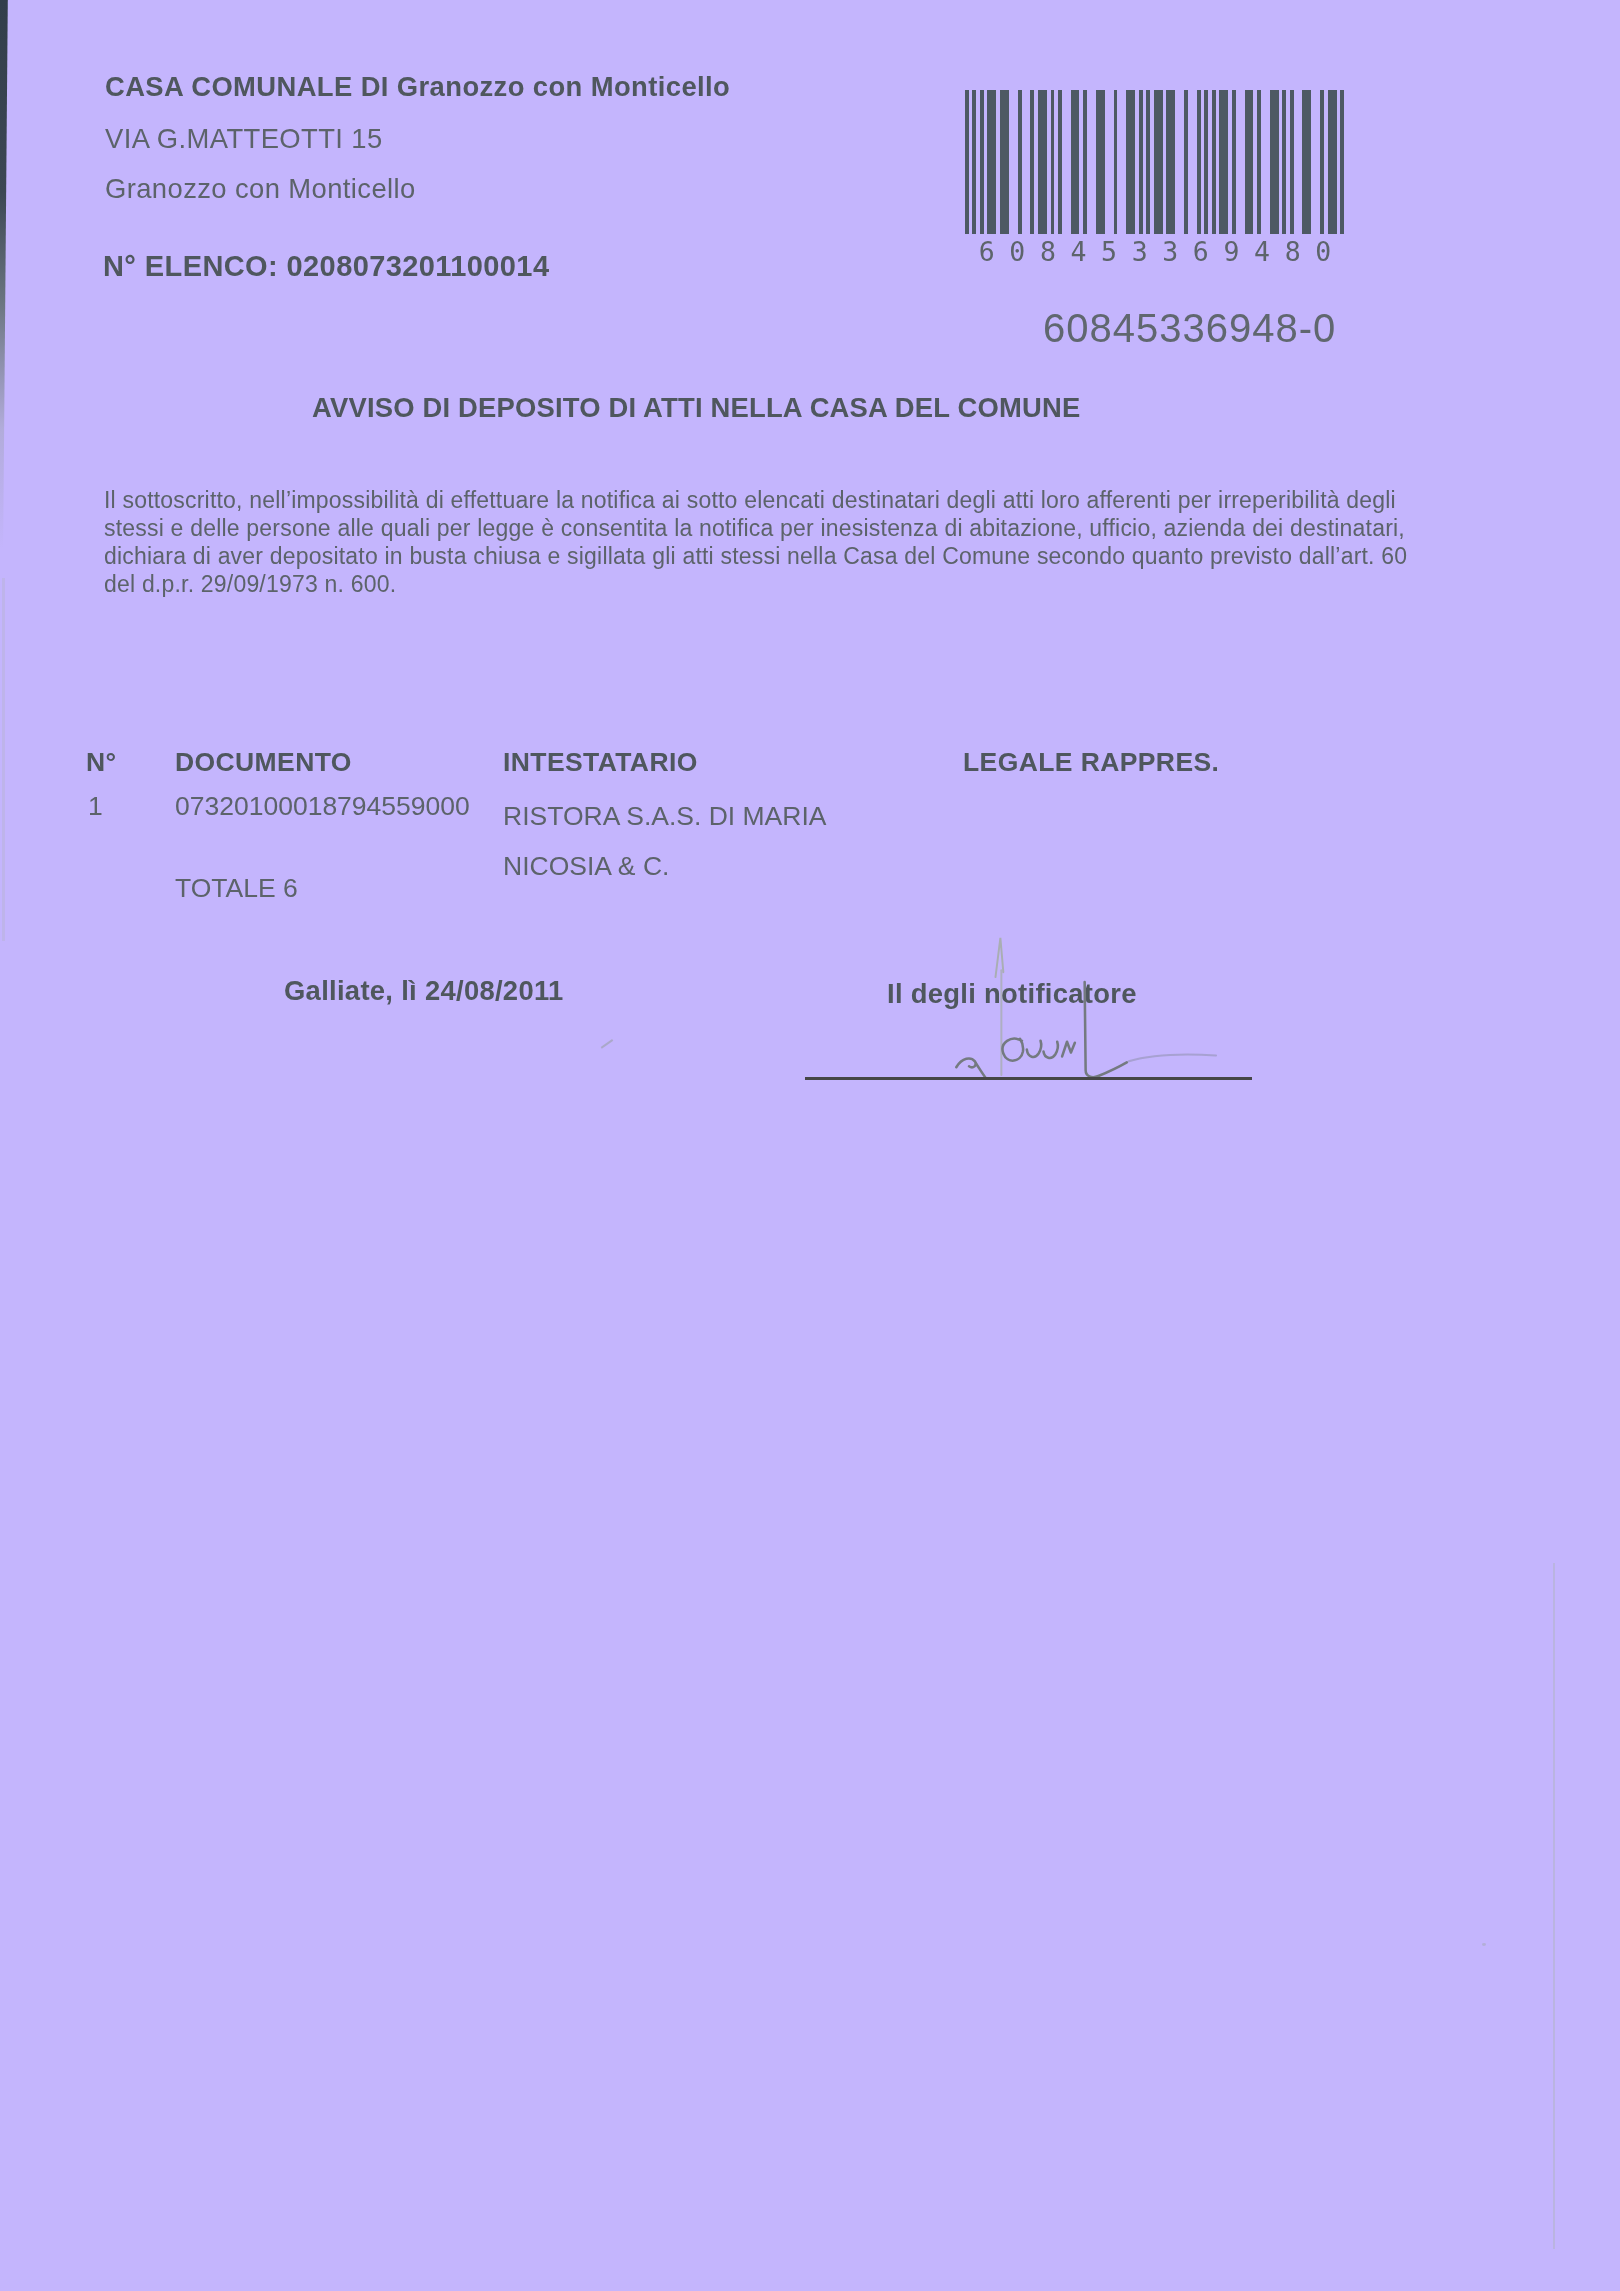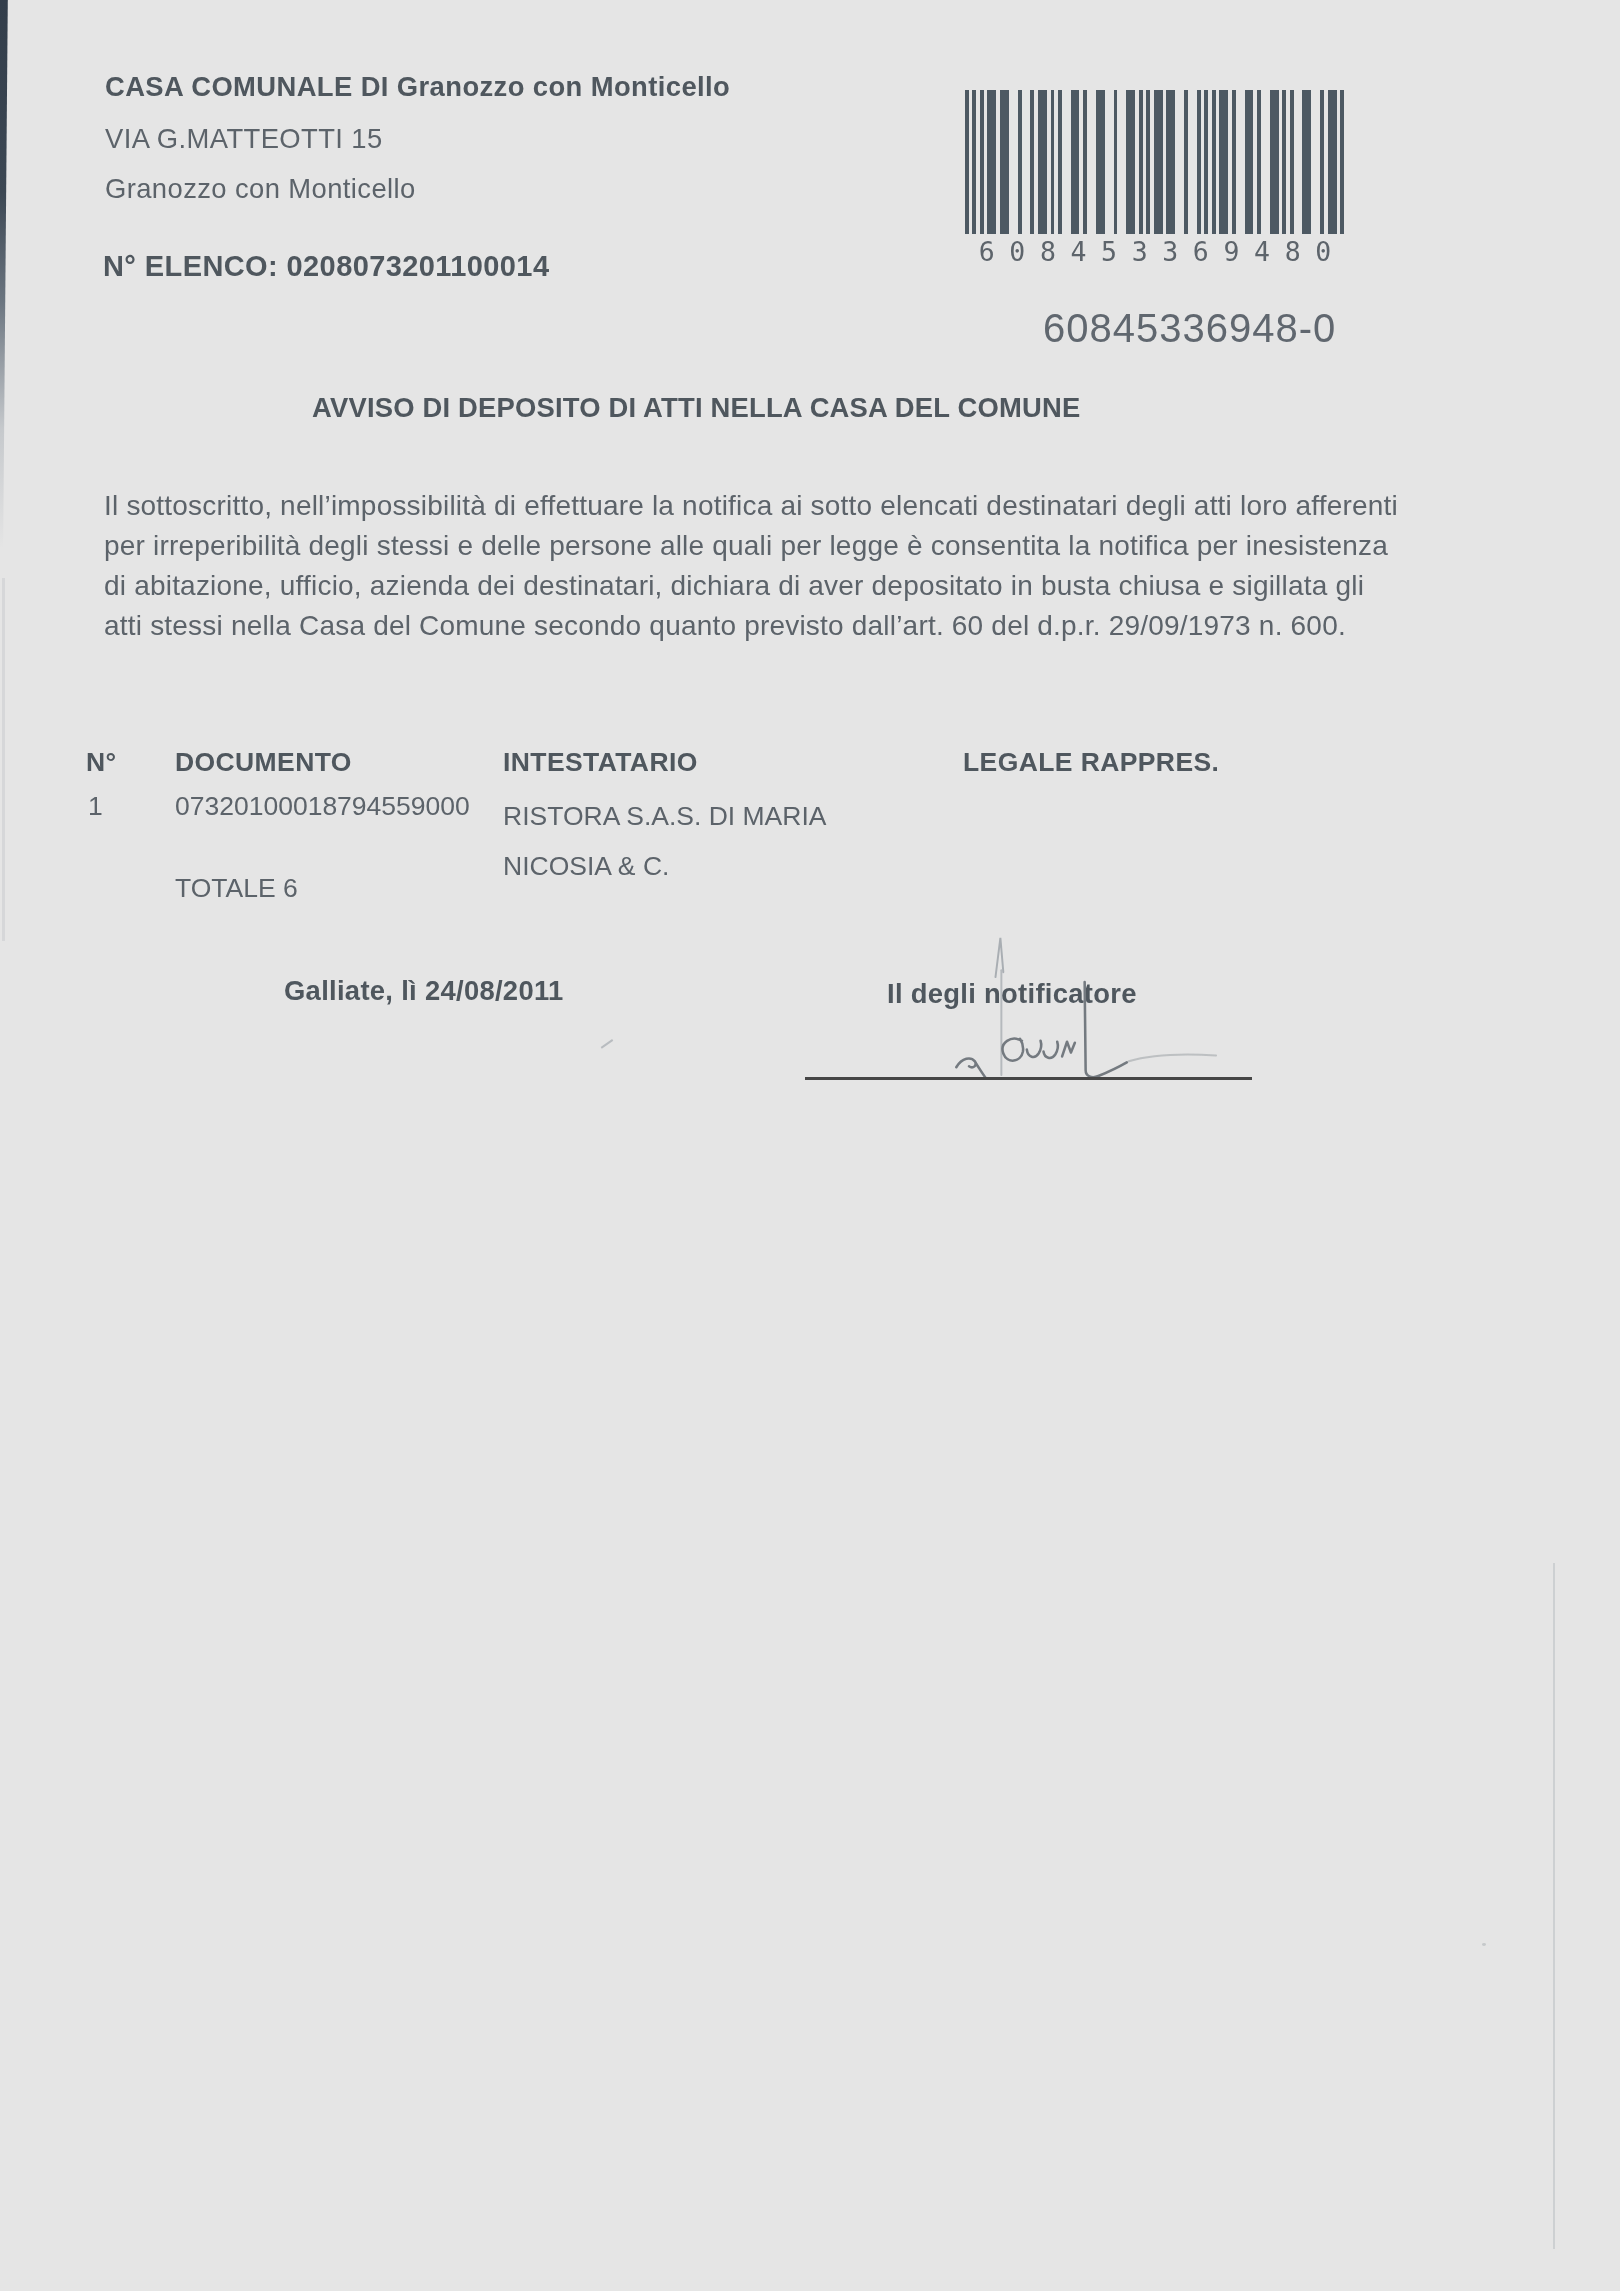--- a/index.html
+++ b/index.html
@@ -1,19 +1,19 @@
 <!DOCTYPE html>
 <html><head>
 <meta charset="utf-8">
 <style>
   html,body{margin:0;padding:0;background:#ffffff;}
   .page{
     position:relative;
     width:1620px;height:2292px;
-    background:#e5e5e5;
+    background:#c4b5fd;
     font-family:"Liberation Sans",sans-serif;
     color:#5c636a;
     overflow:hidden;
   }
   .abs{position:absolute;white-space:nowrap;}
   .bold{font-weight:bold;color:#4f575e;}
   .reg{font-weight:normal;}
 
   
   .office-name{left:105px;top:71px;font-size:27.4px;letter-spacing:0.4px;}
@@ -28,21 +28,21 @@
     margin-top:1px;padding:0 13.7px;box-sizing:border-box;
     font-family:"DejaVu Sans Mono",monospace;
     font-size:26.5px;color:#5d646b;line-height:26.5px;
   }
   .barcode-number{left:1043px;top:306px;font-size:40px;color:#60676f;letter-spacing:1px;}
 
   
   .doc-title{left:312px;top:392px;font-size:27.4px;letter-spacing:0.2px;}
   .body-par{
     left:104px;top:486px;width:1304px;
-    font-size:28px;line-height:40px;
+    font-size:23px;line-height:28px;
     white-space:normal;letter-spacing:0.2px;
   }
 
   
   .th{font-size:26.5px;letter-spacing:0.4px;}
   .td{font-size:26.5px;}
   .col-n{left:86px;}
   .col-doc{left:175px;}
   .col-int{left:503px;}
   .col-leg{left:963px;}

